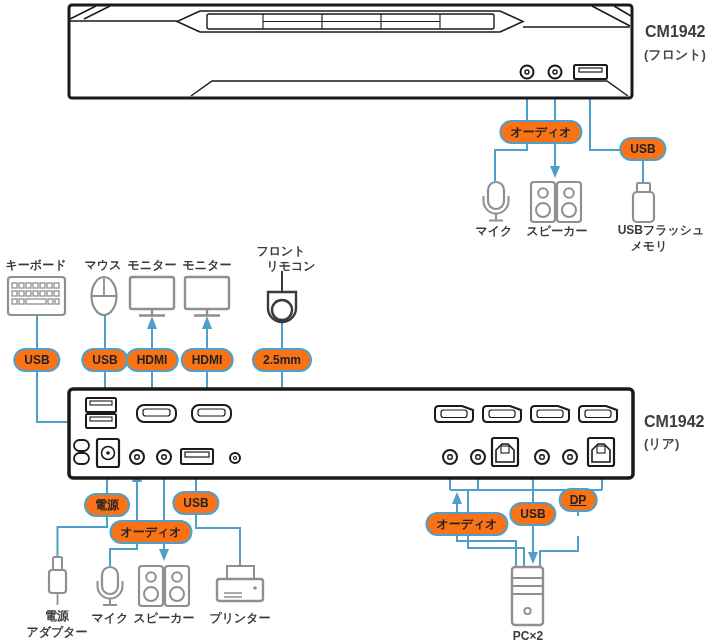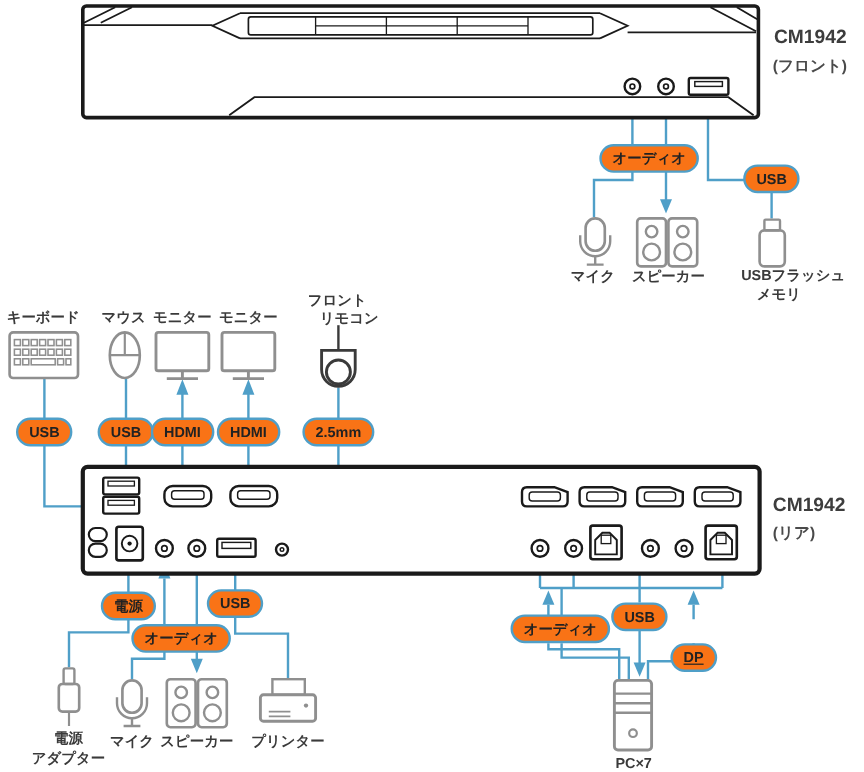--- a/index.html
+++ b/index.html
@@ -255,21 +255,21 @@
 <div class="pill" style="left:37px;top:360px;">USB</div>
 <div class="pill" style="left:105px;top:360px;">USB</div>
 <div class="pill" style="left:152px;top:360px;">HDMI</div>
 <div class="pill" style="left:207px;top:360px;">HDMI</div>
 <div class="pill" style="left:282px;top:360px;">2.5mm</div>
 <div class="pill" style="left:107px;top:505px;">電源</div>
 <div class="pill" style="left:196px;top:503px;">USB</div>
 <div class="pill" style="left:151px;top:532px;">オーディオ</div>
 <div class="pill" style="left:467px;top:524px;">オーディオ</div>
 <div class="pill" style="left:533px;top:514px;">USB</div>
-<div class="pill" style="left:578px;top:548px;text-decoration:underline;">DP</div>
+<div class="pill" style="left:578px;top:500px;text-decoration:underline;">DP</div>
 
 <div class="devlbl" style="left:645px;top:32px;">CM1942</div>
 <div class="devsub" style="left:644px;top:55px;text-align:center;">(フロント)</div>
 <div class="devlbl" style="left:644px;top:422px;">CM1942</div>
 <div class="devsub" style="left:644px;top:444px;">(リア)</div>
 
 <div class="lbl" style="left:494px;top:231px;">マイク</div>
 <div class="lbl" style="left:557px;top:231px;">スピーカー</div>
 <div class="lbl" style="left:647px;top:230px;padding-left:28px;">USBフラッシュ</div>
 <div class="lbl" style="left:649px;top:246px;">メモリ</div>
@@ -279,15 +279,15 @@
 <div class="lbl" style="left:152px;top:265px;">モニター</div>
 <div class="lbl" style="left:207px;top:265px;">モニター</div>
 <div class="lbl" style="left:281px;top:251px;">フロント</div>
 <div class="lbl" style="left:291px;top:266px;">リモコン</div>
 
 <div class="lbl" style="left:57px;top:616px;">電源</div>
 <div class="lbl" style="left:57px;top:632px;">アダプター</div>
 <div class="lbl" style="left:110px;top:618px;">マイク</div>
 <div class="lbl" style="left:164px;top:618px;">スピーカー</div>
 <div class="lbl" style="left:240px;top:618px;">プリンター</div>
-<div class="lbl" style="left:528px;top:636px;">PC×7</div>
+<div class="lbl" style="left:528px;top:636px;">PC×2</div>
 
 </div>
 
 </body></html>

